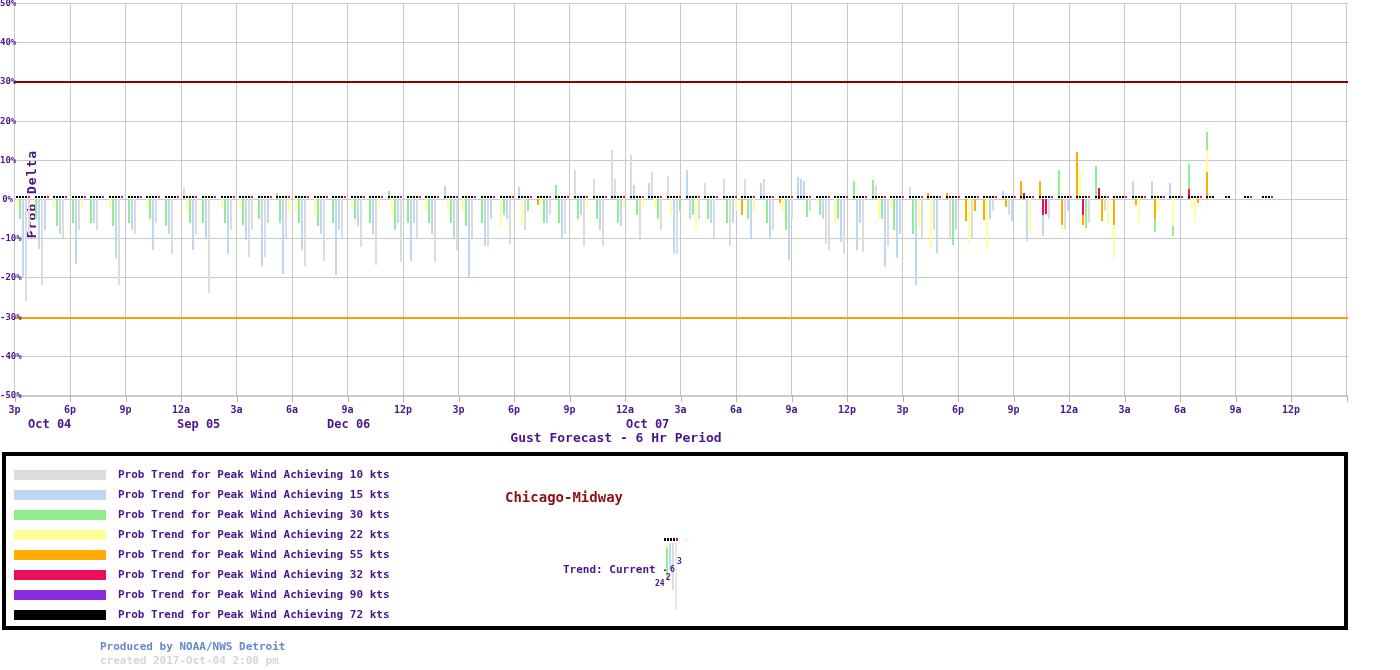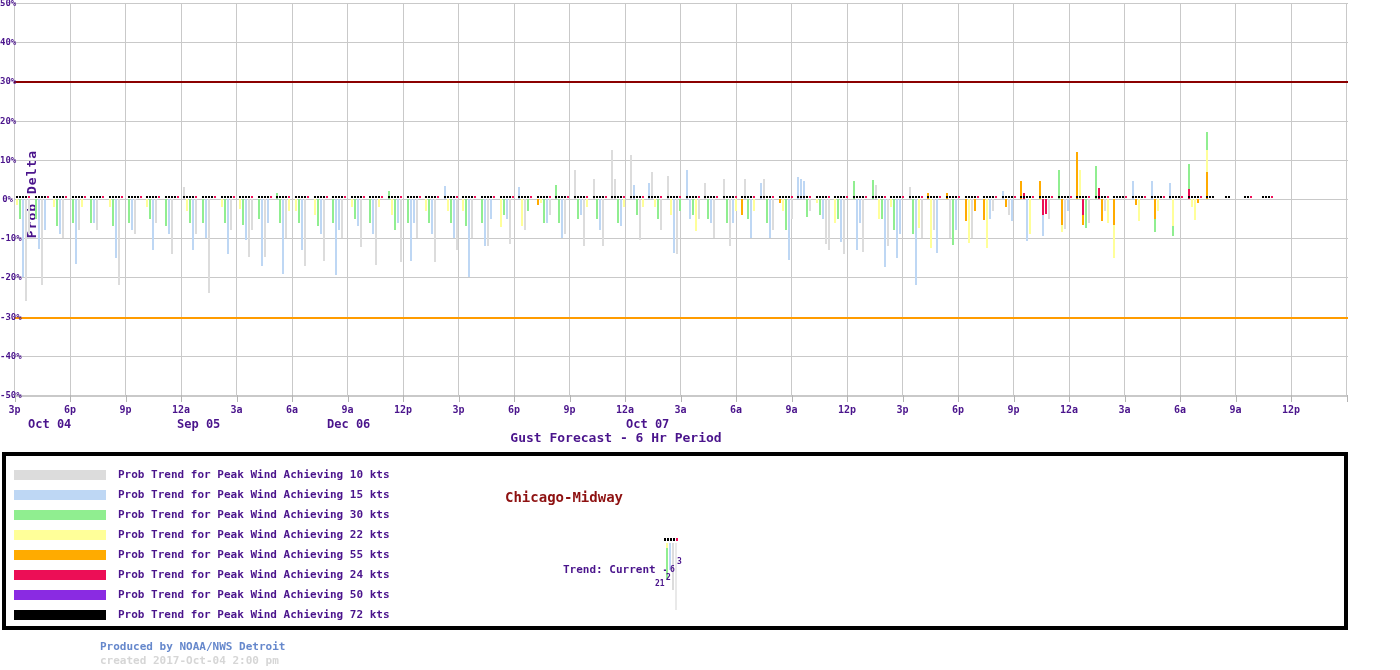--- a/index.html
+++ b/index.html
@@ -777,25 +777,25 @@
       <div class="lg-row" style="top: 74px; width: 600px;">
         <div class="lg-swatch" style="background: rgb(255, 255, 153);"></div>
         <div class="lg-label" style="">Prob Trend for Peak Wind Achieving 22 kts</div>
       </div>
       <div class="lg-row" style="top: 94px; width: 600px;">
         <div class="lg-swatch" style="background: rgb(255, 171, 0);"></div>
         <div class="lg-label" style="">Prob Trend for Peak Wind Achieving 55 kts</div>
       </div>
       <div class="lg-row" style="top: 114px; width: 600px;">
         <div class="lg-swatch" style="background: rgb(236, 14, 86);"></div>
-        <div class="lg-label" style="">Prob Trend for Peak Wind Achieving 24 kts</div>
+        <div class="lg-label" style="">Prob Trend for Peak Wind Achieving 32 kts</div>
       </div>
       <div class="lg-row" style="top: 134px; width: 600px;">
         <div class="lg-swatch" style="background: rgb(138, 43, 226);"></div>
-        <div class="lg-label" style="">Prob Trend for Peak Wind Achieving 50 kts</div>
+        <div class="lg-label" style="">Prob Trend for Peak Wind Achieving 90 kts</div>
       </div>
       <div class="lg-row" style="top: 154px; width: 600px;">
         <div class="lg-swatch" style="background: rgb(0, 0, 0);"></div>
         <div class="lg-label" style="">Prob Trend for Peak Wind Achieving 72 kts</div>
       </div>
     </div>
   <div id="station">Chicago-Midway</div>
   <div id="trend-label">Trend: Current -</div>
 </div>
 <div id="trend-key-art" style="position:absolute;left:0;top:0;width:1400px;height:670px;pointer-events:none;">
@@ -805,17 +805,17 @@
     <div class="tk-bar" style="left: 672px; top: 543px; width: 2px; height: 47px; background: rgb(220, 220, 220);"></div>
     <div class="tk-bar" style="left: 675px; top: 543px; width: 2px; height: 67px; background: rgb(233, 233, 233);"></div>
     <div class="tk-dash" style="left: 664px; top: 538px; width: 2px; height: 3px; background: rgb(0, 0, 0);"></div>
     <div class="tk-dash" style="left: 667px; top: 538px; width: 2px; height: 3px; background: rgb(0, 0, 0);"></div>
     <div class="tk-dash" style="left: 670px; top: 538px; width: 2px; height: 3px; background: rgb(0, 0, 0);"></div>
     <div class="tk-dash" style="left: 673px; top: 538px; width: 2px; height: 3px; background: rgb(0, 0, 0);"></div>
     <div class="tk-dash" style="left: 676px; top: 538px; width: 2px; height: 3px; background: rgb(236, 14, 86);"></div>
     <div class="tk-num" style="left: 677px; top: 558px;">3</div>
     <div class="tk-num" style="left: 670px; top: 566px;">6</div>
     <div class="tk-num" style="left: 666px; top: 574px;">2</div>
-    <div class="tk-num" style="left: 655px; top: 580px;">21</div>
+    <div class="tk-num" style="left: 655px; top: 580px;">24</div>
   </div>
 
 <div id="footer-produced">Produced by NOAA/NWS Detroit</div>
 <div id="footer-created">created 2017-Oct-04 2:00 pm</div>
 
 </body></html>

